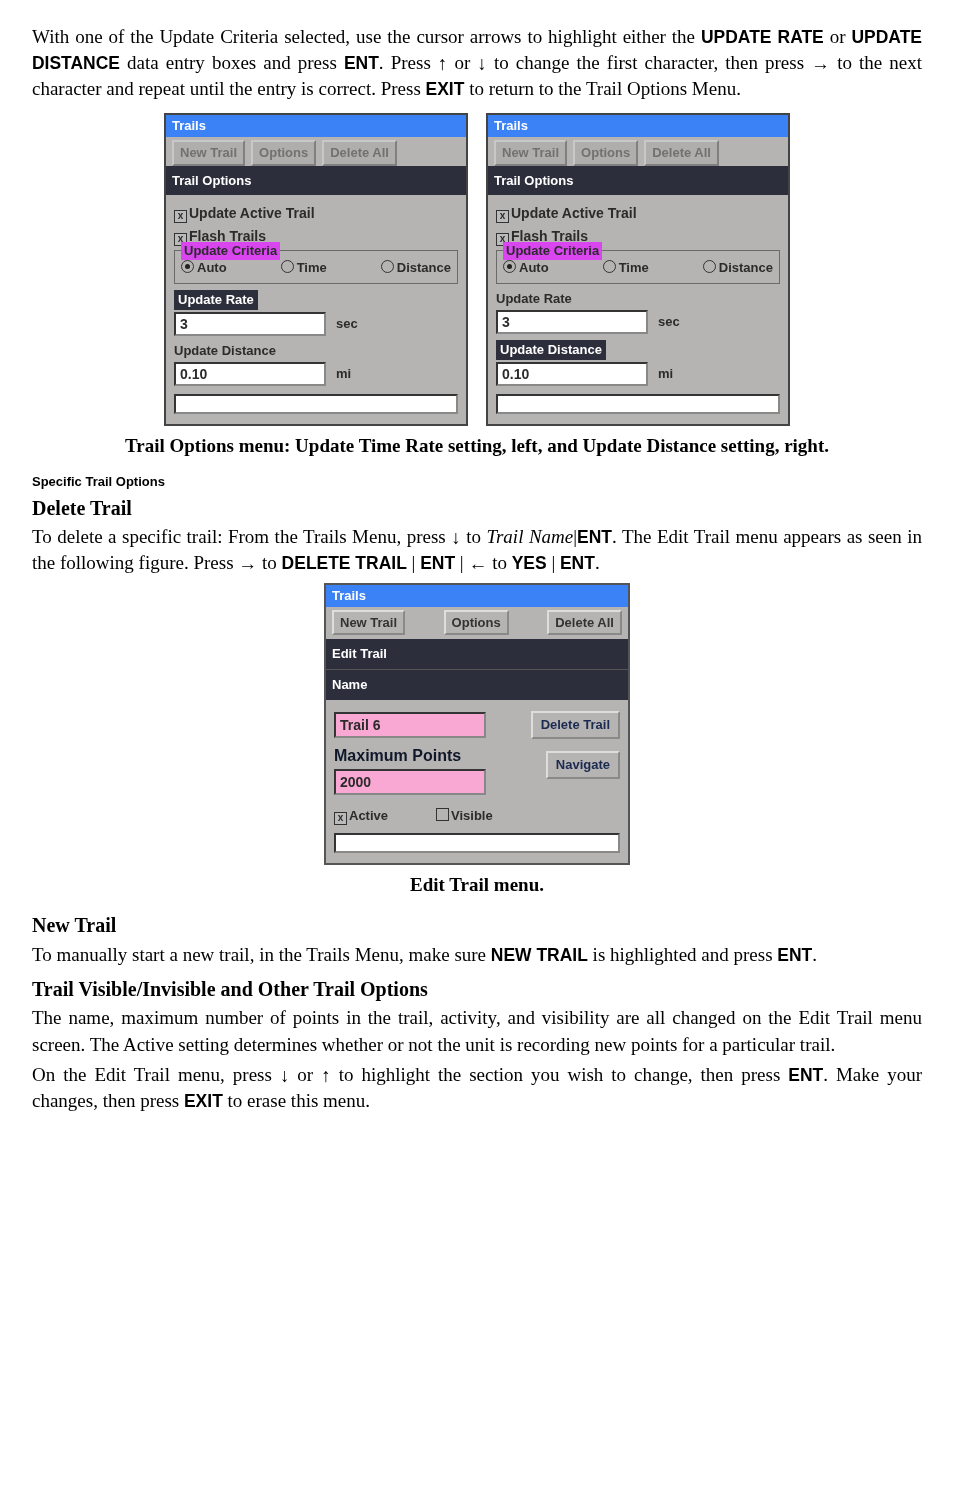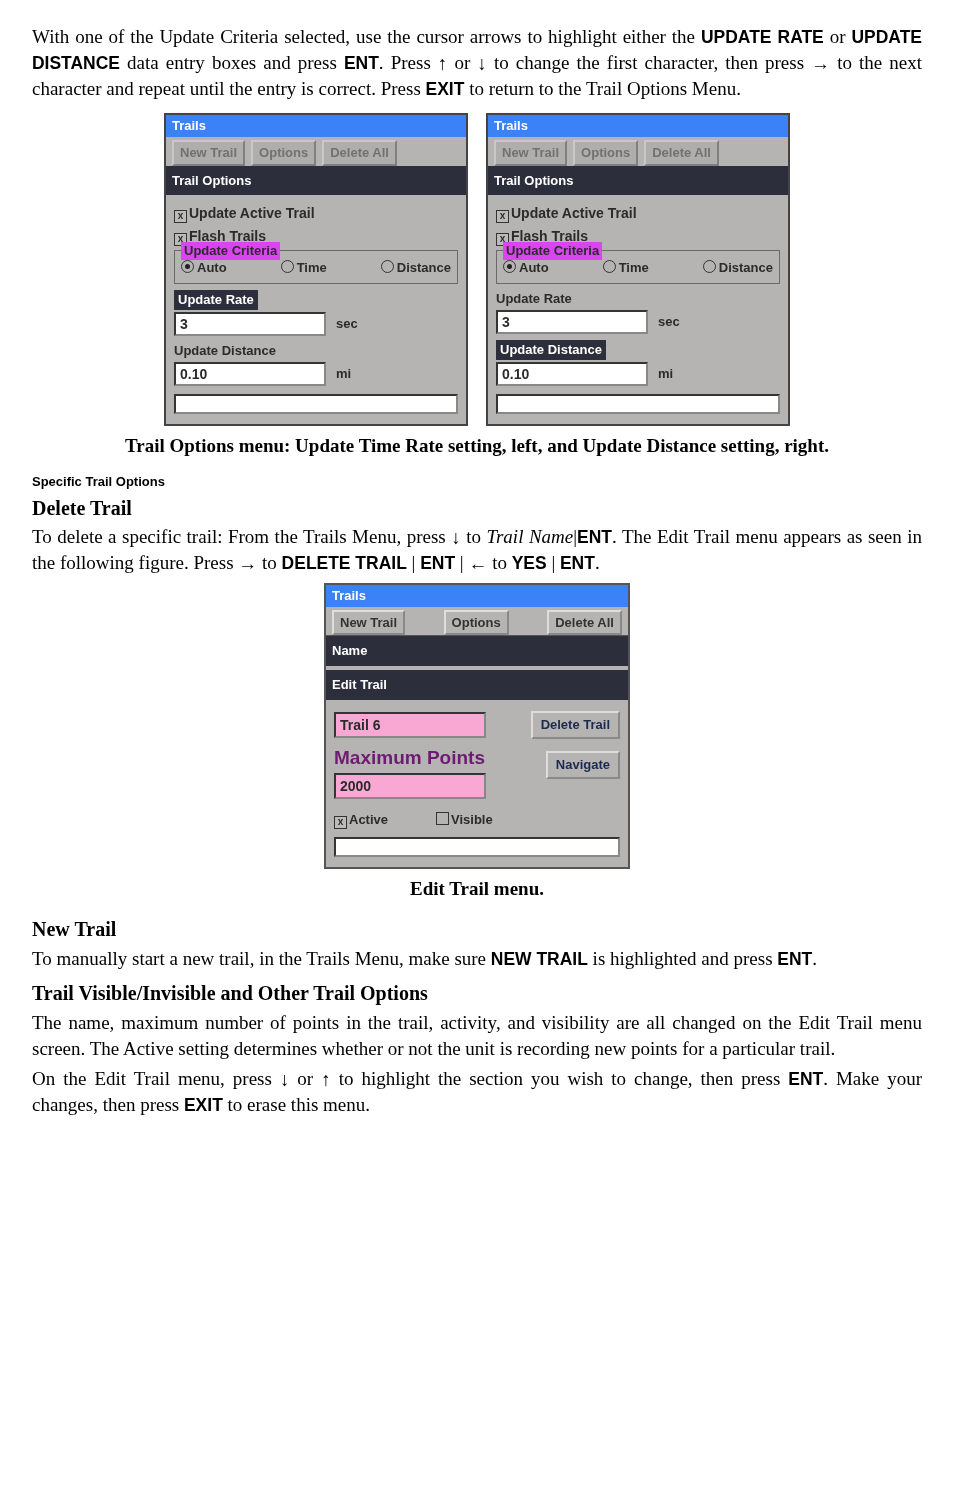--- a/index.html
+++ b/index.html
@@ -321,30 +321,30 @@
 <span>To delete a specific trail: From the Trails Menu, press </span><span class="arrow">↓</span><span>  to </span><span class="italic">Trail Name</span><span>|</span><span class="keycap">ENT</span><span>. The Edit Trail menu appears as seen in the following figure. Press </span><span class="arrow">→</span><span> to </span><span class="keycap"><span>DELETE TRAIL</span></span><span> | </span><span class="keycap">ENT</span><span> | </span><span class="arrow">←</span><span> to </span><span class="keycap"><span>YES</span></span><span> | </span><span class="keycap">ENT</span><span>.</span>
 </p>
 
 <div class="ss2">
   <div class="ss-title">Trails</div>
   <div class="ss-tabrow" style="justify-content:space-between;">
     <div class="ss-tab">New Trail</div>
     <div class="ss-tab">Options</div>
     <div class="ss-tab">Delete All</div>
   </div>
+  <div class="ss-dark" style="margin-top:4px">Edit Trail</div>
   <div class="ss-dark" style="background:#2c2e3c;border-top:1px solid #555">Name</div>
-  <div class="ss-dark" style="margin-top:4px">Edit Trail</div>
   <div class="ss2-body">
     <div class="ss2-row">
       <div class="ss2-input">Trail 6</div>
       <div class="ss2-btn">Delete Trail</div>
     </div>
     <div class="ss2-row">
       <div>
-        <div style="font-size:19px;color:#701a75;">Maximum Points</div>
+        <div style="font-size:16px;color:#0f172a;">Maximum Points</div>
         <div class="ss2-input" style="margin-top:2px">2000</div>
       </div>
       <div class="ss2-btn" style="align-self:flex-start;margin-top:6px">Navigate</div>
     </div>
     <div class="ss2-check-row">
       <span><span class="ss-cb">x</span><span>Active</span></span>
       <span><span class="ss-cb" style="background:#b6b4b2"></span><span>Visible</span></span>
     </div>
     <div class="ss-status"></div>
   </div>

